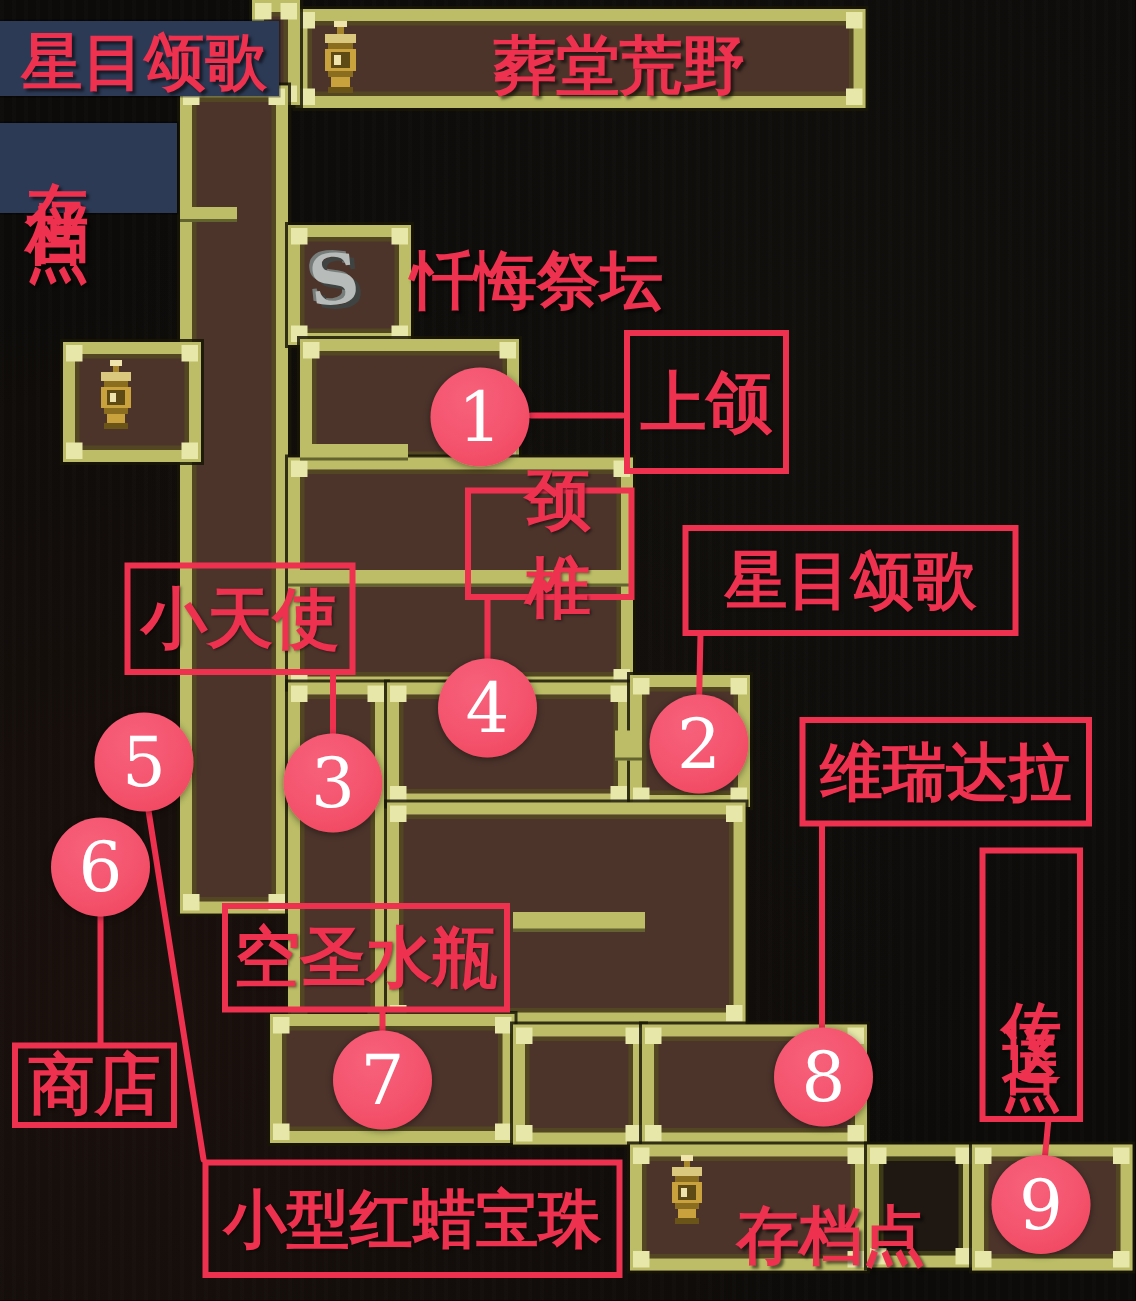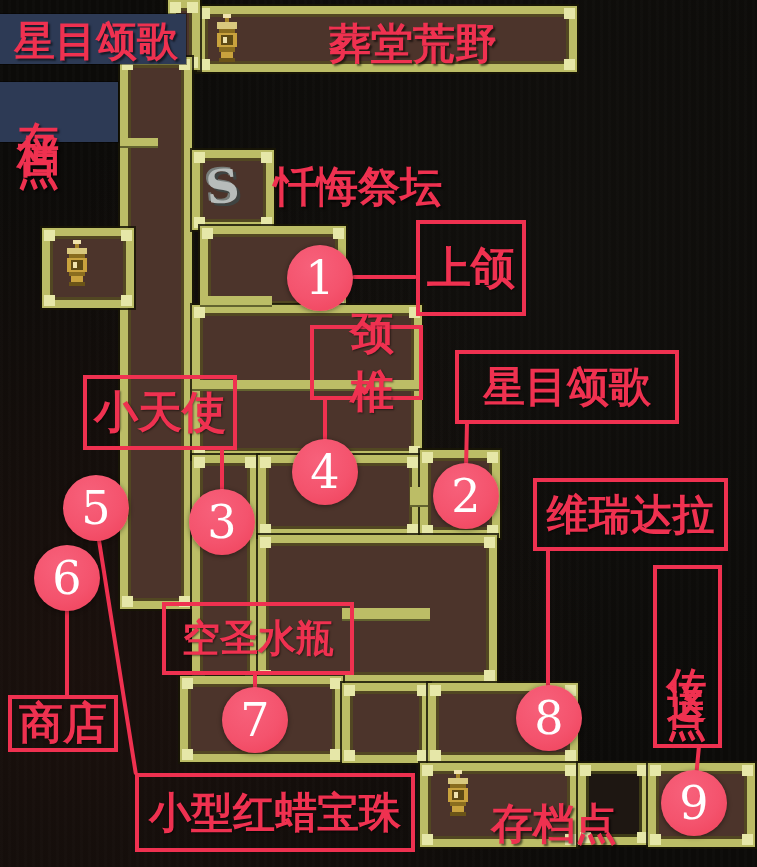--- a/index.html
+++ b/index.html
@@ -214,21 +214,21 @@
     <div class="line" style="left: 699px; top: 744px; width: 32.1403px; transform: rotate(95.3558deg);"></div>
     <div class="line" style="left: 255px; top: 671px; width: 21px; transform: rotate(90deg);"></div>
     <div class="line" style="left: 67px; top: 606px; width: 89px; transform: rotate(90deg);"></div>
     <div class="line" style="left: 98px; top: 532px; width: 243.977px; transform: rotate(81.0396deg);"></div>
     <div class="ann-box" style="font-size: 44px; left: 416px; top: 220px; width: 110px; height: 96px; text-align: right;">上颌</div>
     <div class="ann-box" style="font-size: 44px; left: 310px; top: 325px; width: 113px; height: 75px; padding-left: 36px;">颈椎</div>
     <div class="ann-box" style="font-size: 42px; left: 455px; top: 350px; width: 224px; height: 74px;">星目颂歌</div>
     <div class="ann-box" style="font-size: 44px; left: 83px; top: 375px; width: 154px; height: 75px;">小天使</div>
     <div class="ann-box" style="font-size: 42px; left: 533px; top: 478px; width: 195px; height: 73px;">维瑞达拉</div>
     <div class="ann-box vertical" style="font-size: 40px; left: 653px; top: 565px; width: 69px; height: 183px;">传送点</div>
-    <div class="ann-box" style="font-size: 38px; left: 162px; top: 602px; width: 192px; height: 73px;">空圣水瓶</div>
+    <div class="ann-box" style="font-size: 44px; left: 148px; top: 602px; width: 192px; height: 73px;">空圣水瓶</div>
     <div class="ann-box" style="font-size: 44px; left: 8px; top: 695px; width: 110px; height: 57px;">商店</div>
     <div class="ann-box" style="font-size: 42px; left: 135px; top: 773px; width: 280px; height: 79px;">小型红蜡宝珠</div>
     <div class="marker" style="left: 287px; top: 245px;">1</div>
     <div class="marker" style="left: 433px; top: 463px;">2</div>
     <div class="marker" style="left: 189px; top: 489px;">3</div>
     <div class="marker" style="left: 292px; top: 439px;">4</div>
     <div class="marker" style="left: 63px; top: 475px;">5</div>
     <div class="marker" style="left: 34px; top: 545px;">6</div>
     <div class="marker" style="left: 222px; top: 687px;">7</div>
     <div class="marker" style="left: 516px; top: 685px;">8</div>

